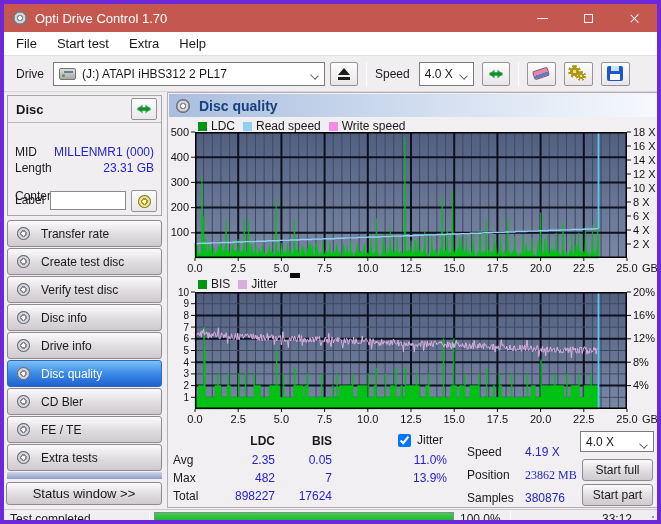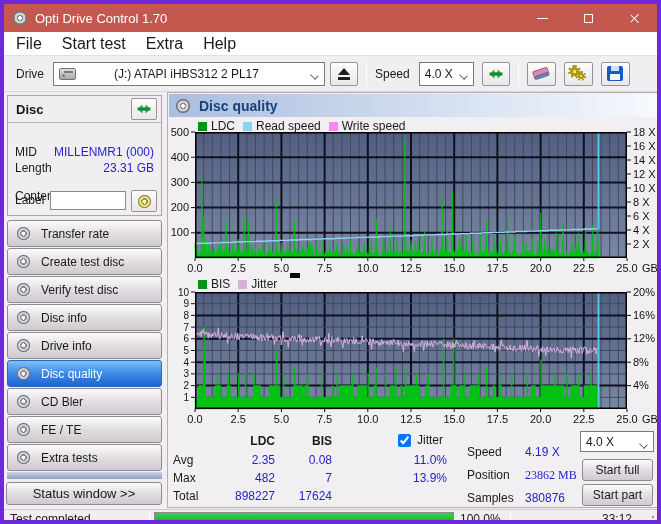--- a/index.html
+++ b/index.html
@@ -22,21 +22,21 @@
   .glyph-close:before{transform:rotate(45deg);}
   .glyph-close:after{transform:rotate(-45deg);}
   
   .cd{display:inline-block;width:14px;height:14px;border-radius:50%;flex:0 0 auto;
       background:radial-gradient(circle,#ffffff 0 2px,#8d8d95 2px 3.5px,#d3d3da 3.5px 5.5px,#96969e 5.5px 7px);
       box-shadow:0 0 0 1px #6f6f77 inset;}
   .cd.small{width:13px;height:13px;}
   .cd.gold{background:radial-gradient(circle,#fffef0 0 2px,#a59a2e 2px 3.5px,#ece28e 3.5px 5.5px,#b1a63c 5.5px 7px);box-shadow:0 0 0 1px #8e8530 inset;}
   
   .menubar{position:absolute;left:0;top:28px;width:100%;height:24px;background:#ffffff;border-bottom:1px solid #e3dfe3;display:flex;align-items:center;padding-left:2px;}
-  .menu-item{padding:3px 10px;font-size:16px;cursor:default;}
+  .menu-item{padding:3px 10px;font-size:13px;cursor:default;}
   
   .toolbar{position:absolute;left:0;top:52px;width:100%;height:36px;background:#f1eef1;border-bottom:1px solid #d9d5d9;display:flex;align-items:center;}
   .tb-label{font-weight:normal;font-size:12px;}
   .combo{height:24px;background:#fff;border:1px solid #7a7a7a;display:flex;align-items:center;padding-left:5px;position:relative;cursor:default;}
   .combo .chev{position:absolute;right:6px;top:9px;width:7px;height:7px;border-right:1.4px solid #555;border-bottom:1.4px solid #555;transform:rotate(45deg) scaleY(.75);}
   .tb-btn{height:24px;border:1px solid #989298;border-radius:2px;background:linear-gradient(#fdfdfd,#e9e6e9);display:flex;align-items:center;justify-content:center;cursor:default;}
   .tb-sep{width:1px;height:24px;background:#cfc9cf;border-right:1px solid #fff;margin:0 8px;}
   .drive-icon{width:17px;height:12px;border:1px solid #757575;border-radius:2px;background:linear-gradient(#dedede,#a9a9a9);position:relative;margin-right:6px;}
   .drive-icon:before{content:"";position:absolute;right:2px;top:2px;width:9px;height:2px;background:#6d7c92;}
   .drive-icon:after{content:"";position:absolute;left:2px;bottom:2px;width:3px;height:3px;border-radius:50%;background:#3fae3f;}
@@ -125,21 +125,21 @@
 
   <div class="menubar">
     <span class="menu-item">File</span>
     <span class="menu-item">Start test</span>
     <span class="menu-item">Extra</span>
     <span class="menu-item">Help</span>
   </div>
 
   <div class="toolbar">
     <span class="tb-label" style="margin-left:12px;">Drive</span>
-    <div class="combo" style="margin-left:9px;width:272px;gap:32px;">
+    <div class="combo" style="margin-left:9px;width:272px;">
       <span class="drive-icon"></span>
       <span>(J:)   ATAPI iHBS312   2 PL17</span>
       <span class="chev"></span>
     </div>
     <div class="tb-btn" style="margin-left:5px;width:28px;">
       <span class="eject-glyph"></span>
     </div>
     <div class="tb-sep"></div>
     <span class="tb-label">Speed</span>
     <div class="combo" style="margin-left:9px;width:55px;">
@@ -515,21 +515,21 @@
           <text x="432" y="131" text-anchor="middle" font-size="11" fill="#111" font-family="inherit">25.0</text>
           <text x="447" y="131" text-anchor="start" font-size="11" fill="#111" font-family="inherit">GB</text>
         </svg>
       </div>
 
     <span class="stat-txt t-right" style="left:30px;top:341px;width:77px;font-weight:bold;">LDC</span>
     <span class="stat-txt t-right" style="left:115px;top:341px;width:49px;font-weight:bold;">BIS</span>
 
     <span class="stat-txt" style="left:5px;top:360px;">Avg</span>
     <span class="stat-txt stat-val t-right" style="left:30px;top:360px;width:77px;">2.35</span>
-    <span class="stat-txt stat-val t-right" style="left:115px;top:360px;width:49px;">0.08</span>
+    <span class="stat-txt stat-val t-right" style="left:115px;top:360px;width:49px;">0.05</span>
     <span class="stat-txt stat-val t-right" style="left:200px;top:360px;width:79px;">11.0%</span>
 
     <span class="stat-txt" style="left:5px;top:378px;">Max</span>
     <span class="stat-txt stat-val t-right" style="left:30px;top:378px;width:77px;">482</span>
     <span class="stat-txt stat-val t-right" style="left:115px;top:378px;width:49px;">7</span>
     <span class="stat-txt stat-val t-right" style="left:200px;top:378px;width:79px;">13.9%</span>
 
     <span class="stat-txt" style="left:5px;top:396px;">Total</span>
     <span class="stat-txt stat-val t-right" style="left:30px;top:396px;width:77px;">898227</span>
     <span class="stat-txt stat-val t-right" style="left:115px;top:396px;width:49px;">17624</span>

